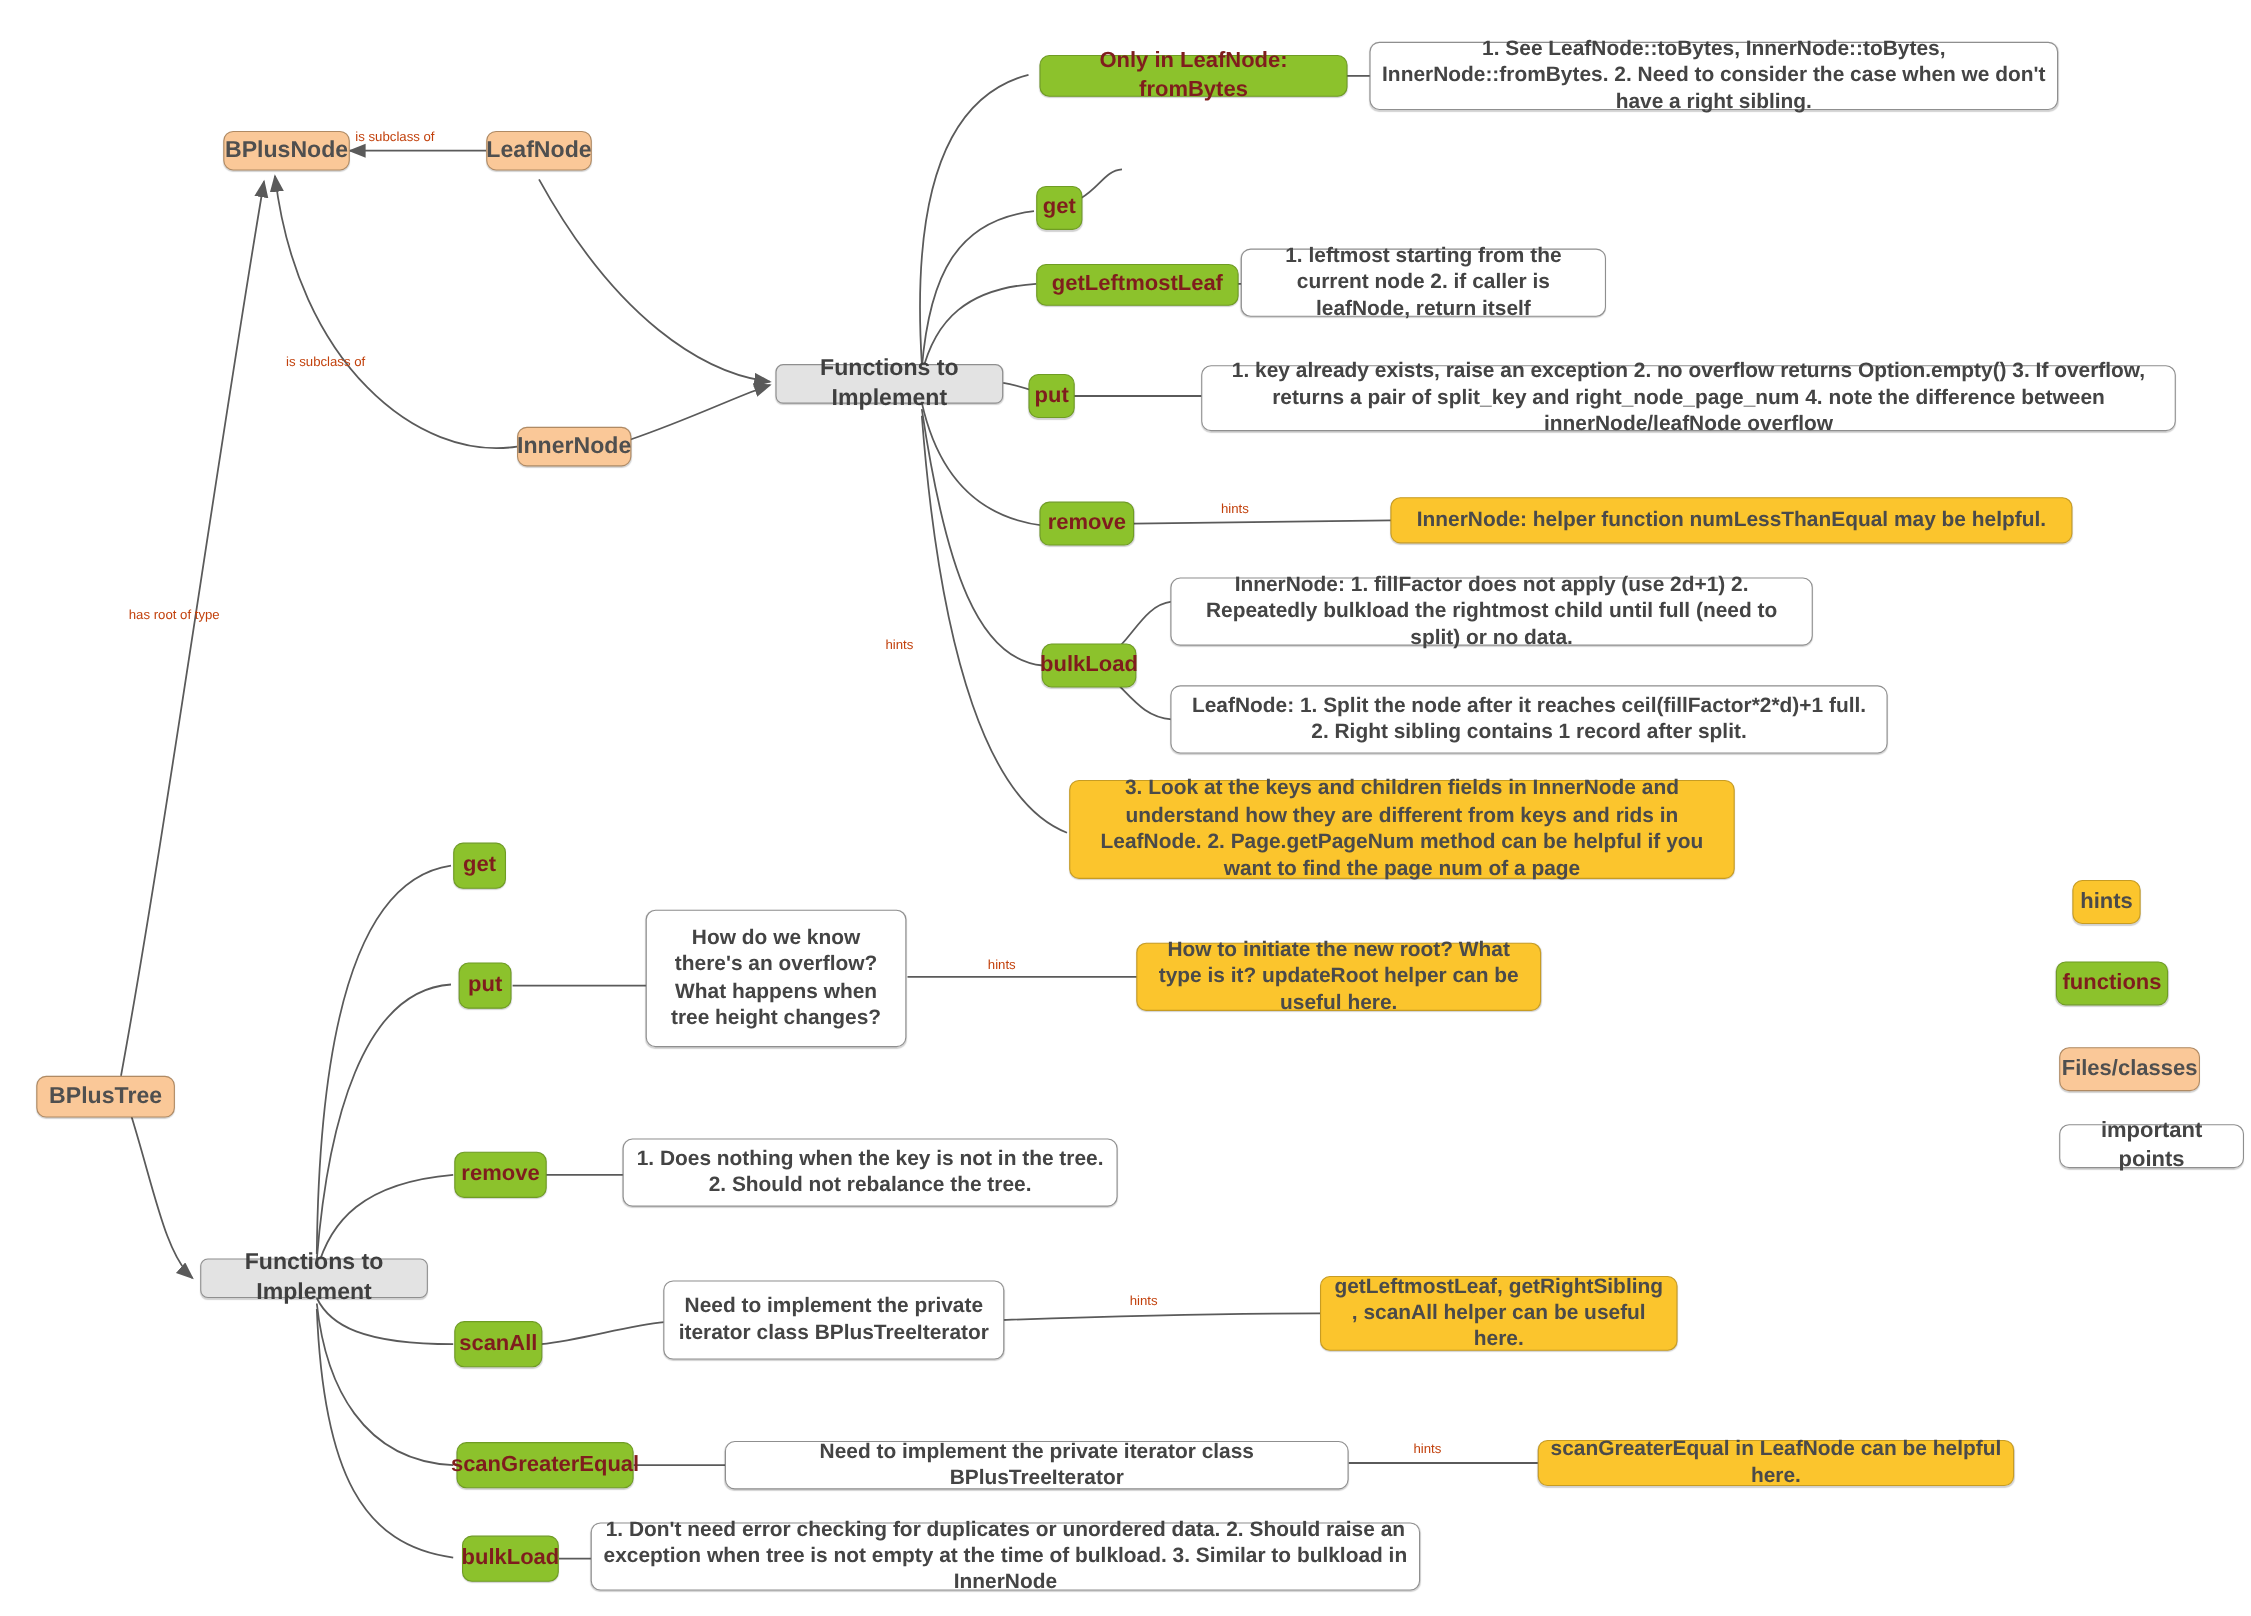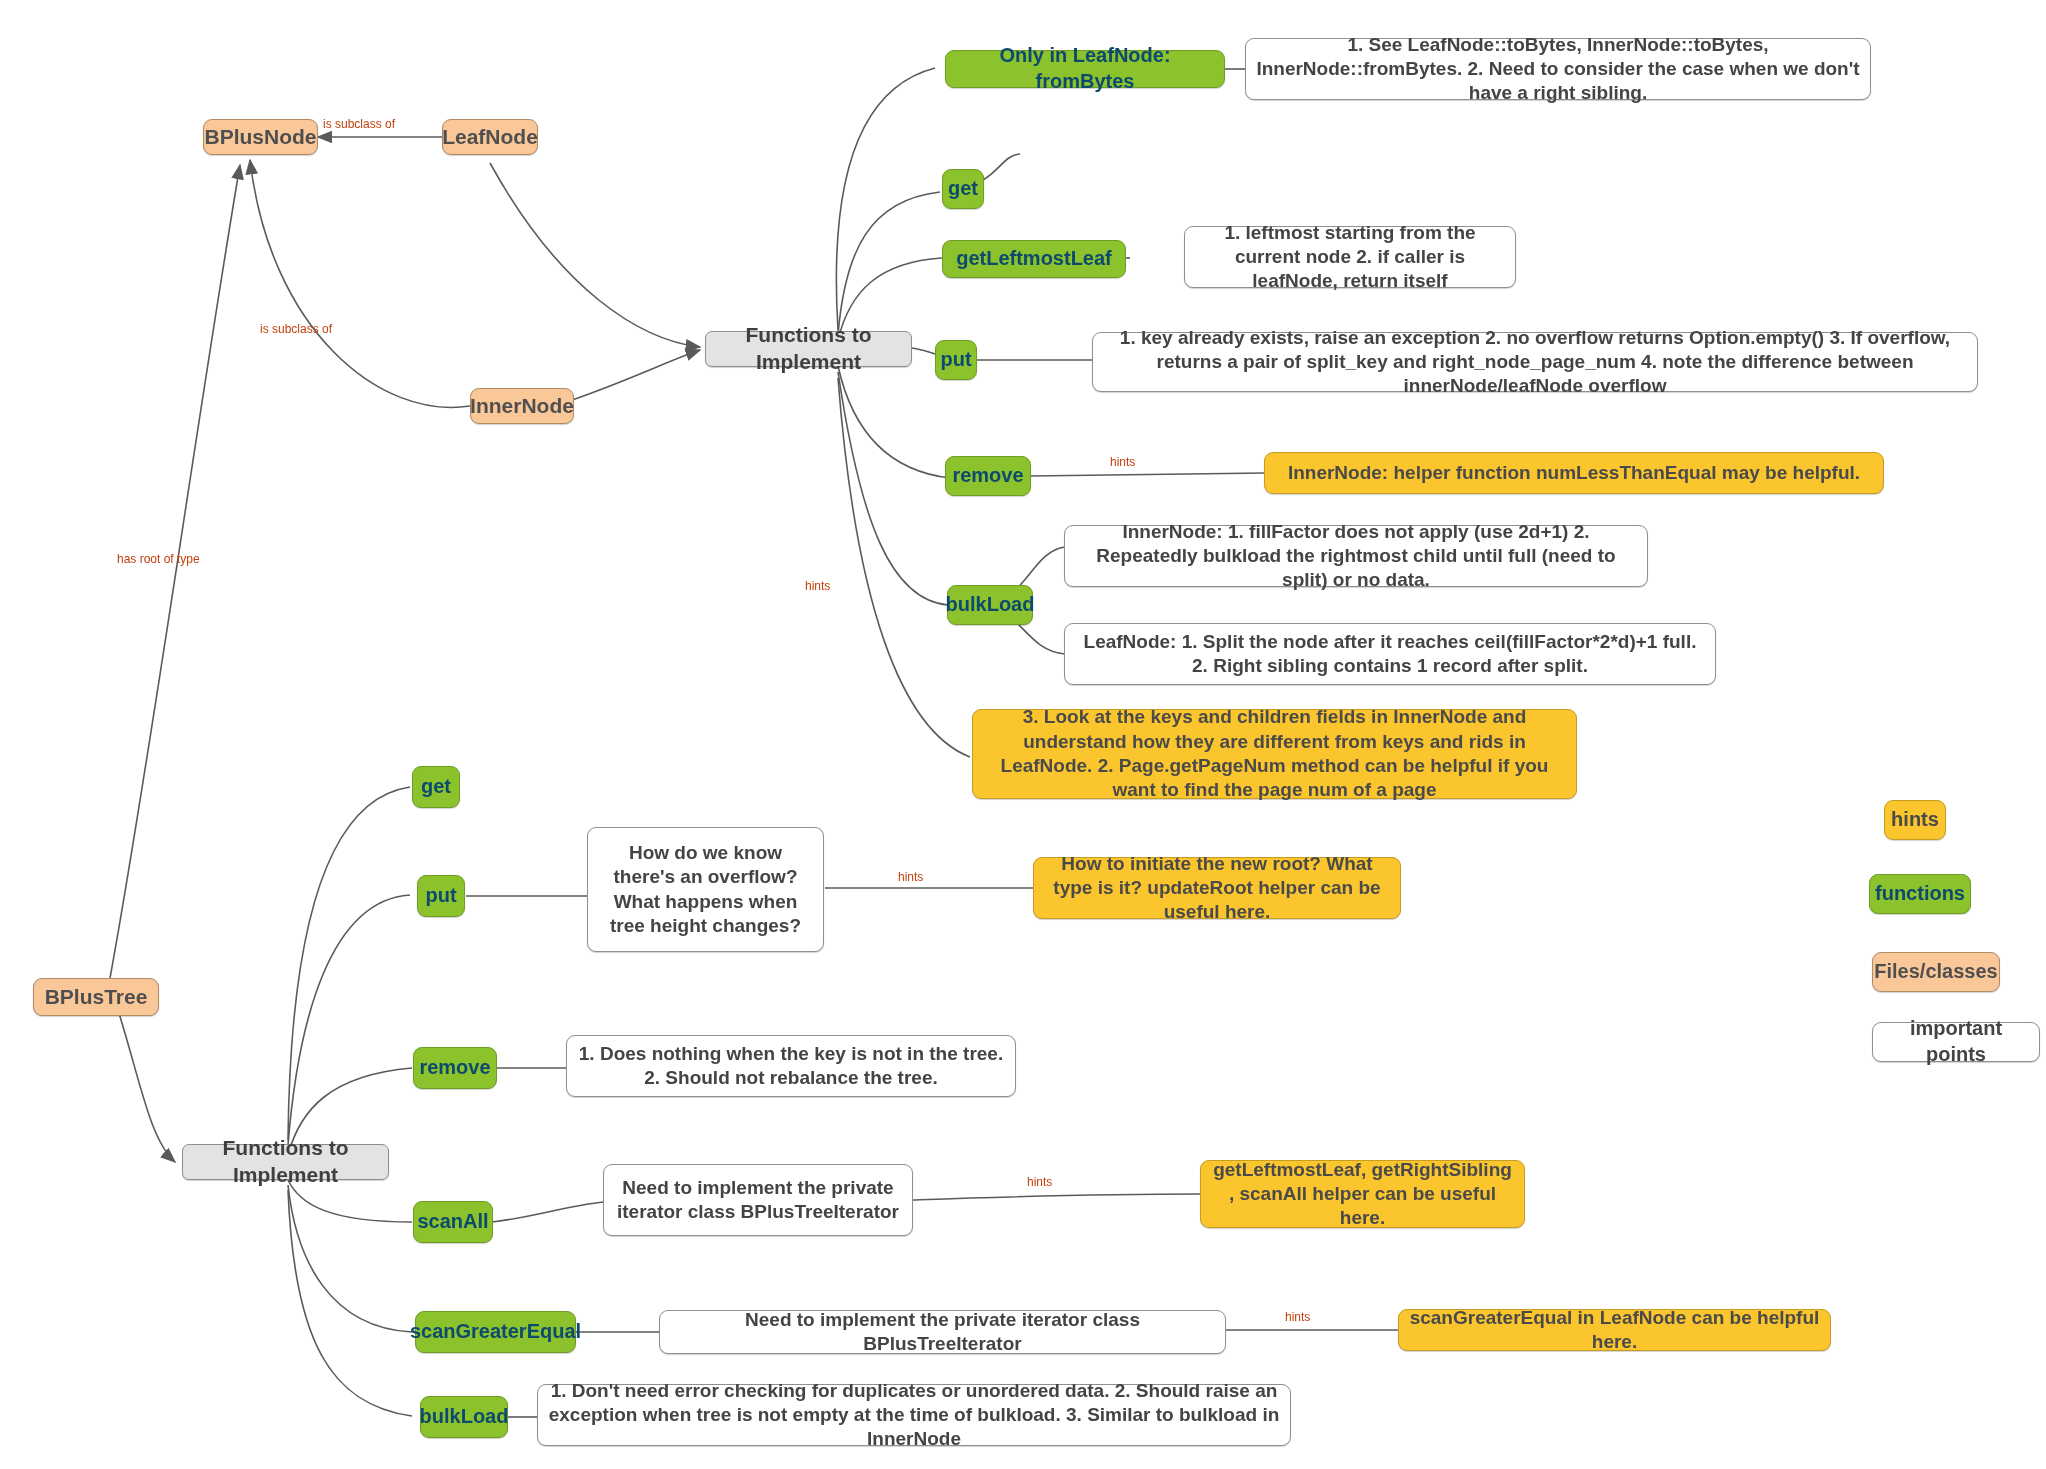--- a/index.html
+++ b/index.html
@@ -40,21 +40,21 @@
   .n-class {
     background: #fac898;
     border-color: #b08a63;
     font-size: 21px;
     color: #4f4f4f;
   }
   .n-func {
     background: #8cc22c;
     border-color: #6f9c24;
     font-size: 20px;
-    color: #0c4a6e;
+    color: #7f1d1d;
   }
   .n-hint {
     background: #fbc52d;
     border-color: #c79c23;
     font-size: 20px;
     color: #4a4a4a;
   }
   .n-point {
     background: #ffffff;
     border-color: #8f8f8f;
@@ -185,21 +185,21 @@
     <span>1. See LeafNode::toBytes, InnerNode::toBytes, InnerNode::fromBytes. 2. Need to consider the case when we don't have a right sibling.</span>
   </div>
 
   <div class="node n-func" style="left:942px; top:169px; width:42px; height:40px;">
     <span>get</span>
   </div>
 
   <div class="node n-func" style="left:942px; top:240px; width:184px; height:38px;">
     <span>getLeftmostLeaf</span>
   </div>
-  <div class="node n-point" style="left:1184px; top:226px; width:332px; height:62px; font-size:19px;text-align:center;">
+  <div class="node n-point" style="left:1128px; top:226px; width:332px; height:62px; font-size:19px;text-align:center;">
     <span>1. leftmost starting from the current node 2. if caller is leafNode, return itself</span>
   </div>
 
   <div class="node n-func" style="left:935px; top:340px; width:42px; height:40px;">
     <span>put</span>
   </div>
   <div class="node n-point" style="left:1092px; top:332px; width:886px; height:60px; font-size:19px;">
     <span>1. key already exists, raise an exception 2. no overflow returns Option.empty() 3. If overflow, returns a pair of split_key and right_node_page_num 4. note the difference between innerNode/leafNode overflow</span>
   </div>
 

